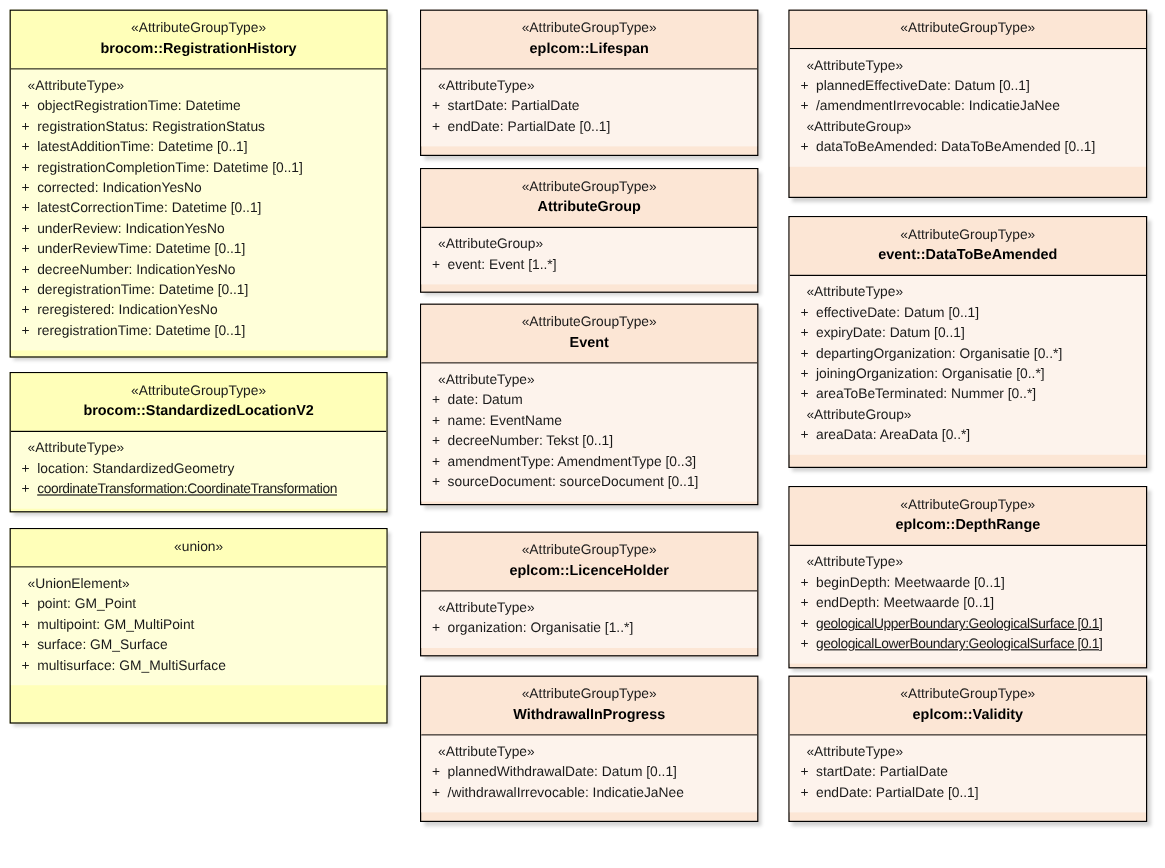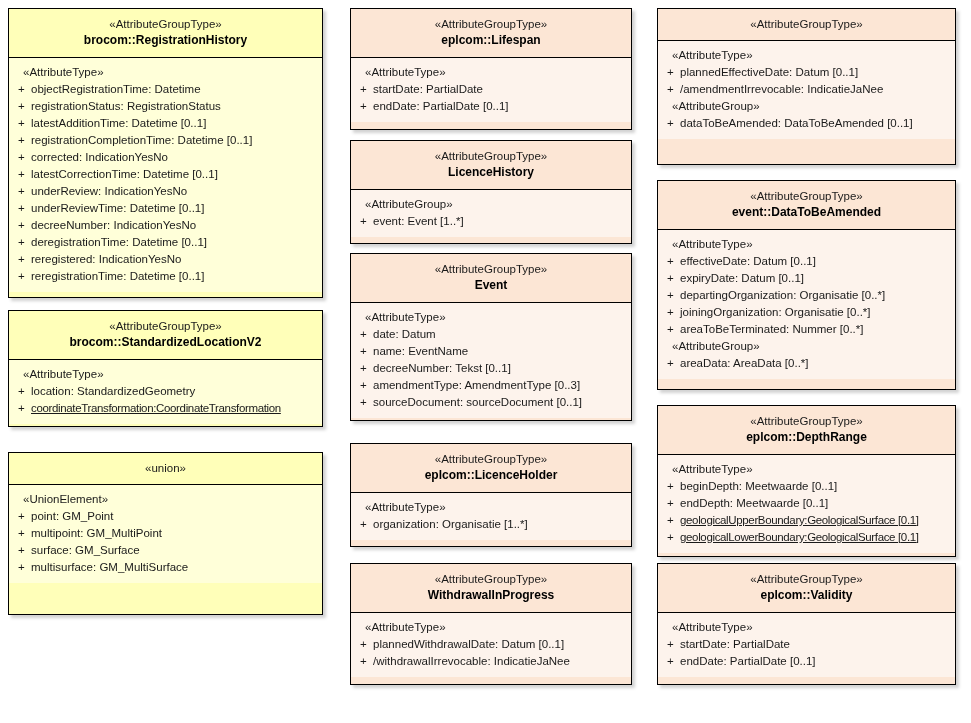--- a/index.html
+++ b/index.html
@@ -163,21 +163,21 @@
         <div class="uml-attr">
           <span class="vis">+</span>
           <span class="sig">location: StandardizedGeometry</span>
         </div>
         <div class="uml-attr tight">
           <span class="vis">+</span>
           <span class="sig">coordinateTransformation:CoordinateTransformation</span>
         </div>
       </div>
     </div>
-    <div class="uml-box yellow" style="left: 8px; top: 452px; width: 315px; height: 163px;">
+    <div class="uml-box yellow" style="left: 8px; top: 440px; width: 315px; height: 163px;">
       <div class="uml-header">
         <div class="uml-stereotype-top">«union»</div>
       </div>
       <div class="uml-body">
         <div class="uml-group-label">«UnionElement»</div>
         <div class="uml-attr">
           <span class="vis">+</span>
           <span class="sig">point: GM_Point</span>
         </div>
         <div class="uml-attr">
@@ -207,21 +207,21 @@
         </div>
         <div class="uml-attr">
           <span class="vis">+</span>
           <span class="sig">endDate: PartialDate [0..1]</span>
         </div>
       </div>
     </div>
     <div class="uml-box peach" style="left: 350px; top: 140px; width: 282px; height: 104px;">
       <div class="uml-header">
         <div class="uml-stereotype-top">«AttributeGroupType»</div>
-        <div class="uml-name">LicenceHistory</div>
+        <div class="uml-name">AttributeGroup</div>
       </div>
       <div class="uml-body">
         <div class="uml-group-label">«AttributeGroup»</div>
         <div class="uml-attr">
           <span class="vis">+</span>
           <span class="sig">event: Event [1..*]</span>
         </div>
       </div>
     </div>
     <div class="uml-box peach" style="left: 350px; top: 253px; width: 282px; height: 168px;">

